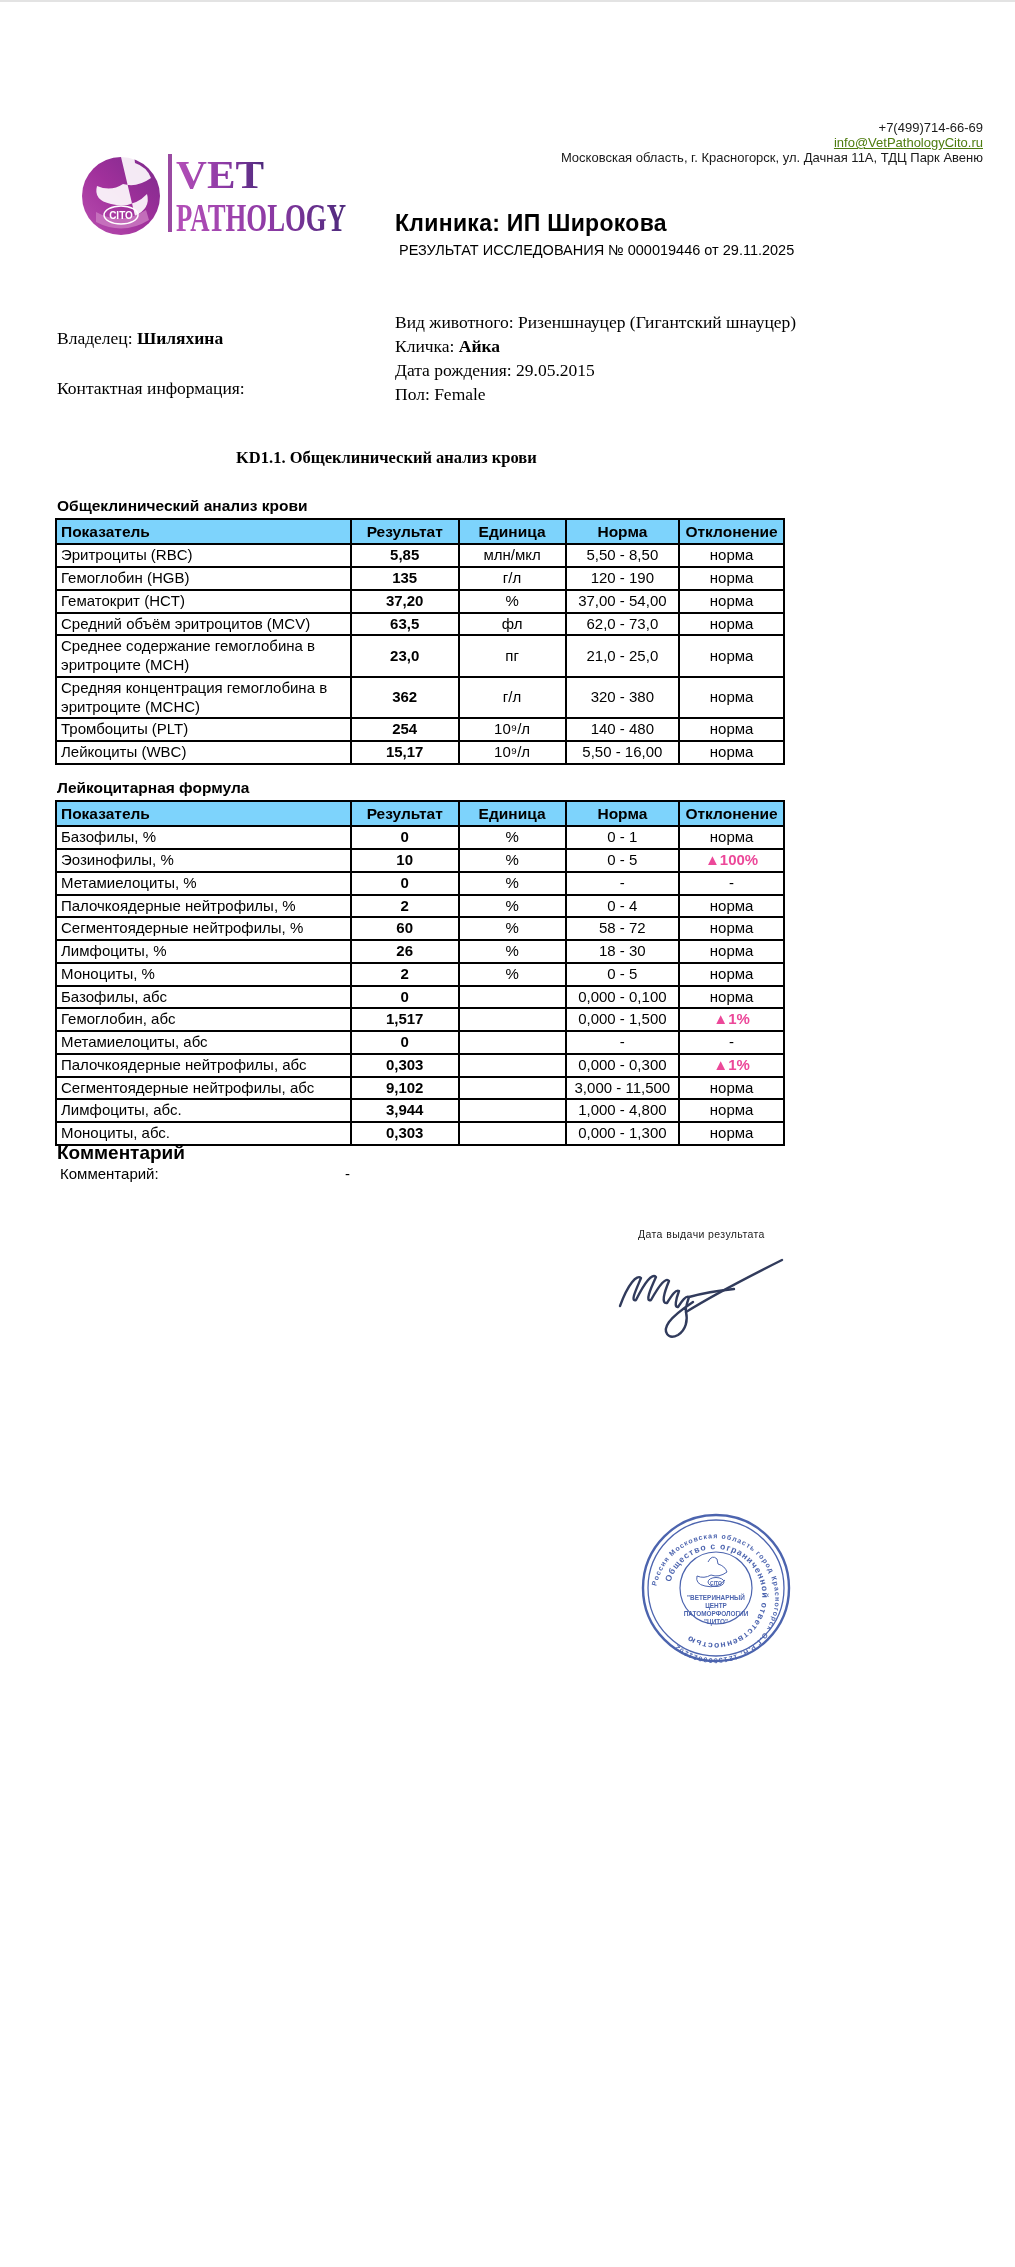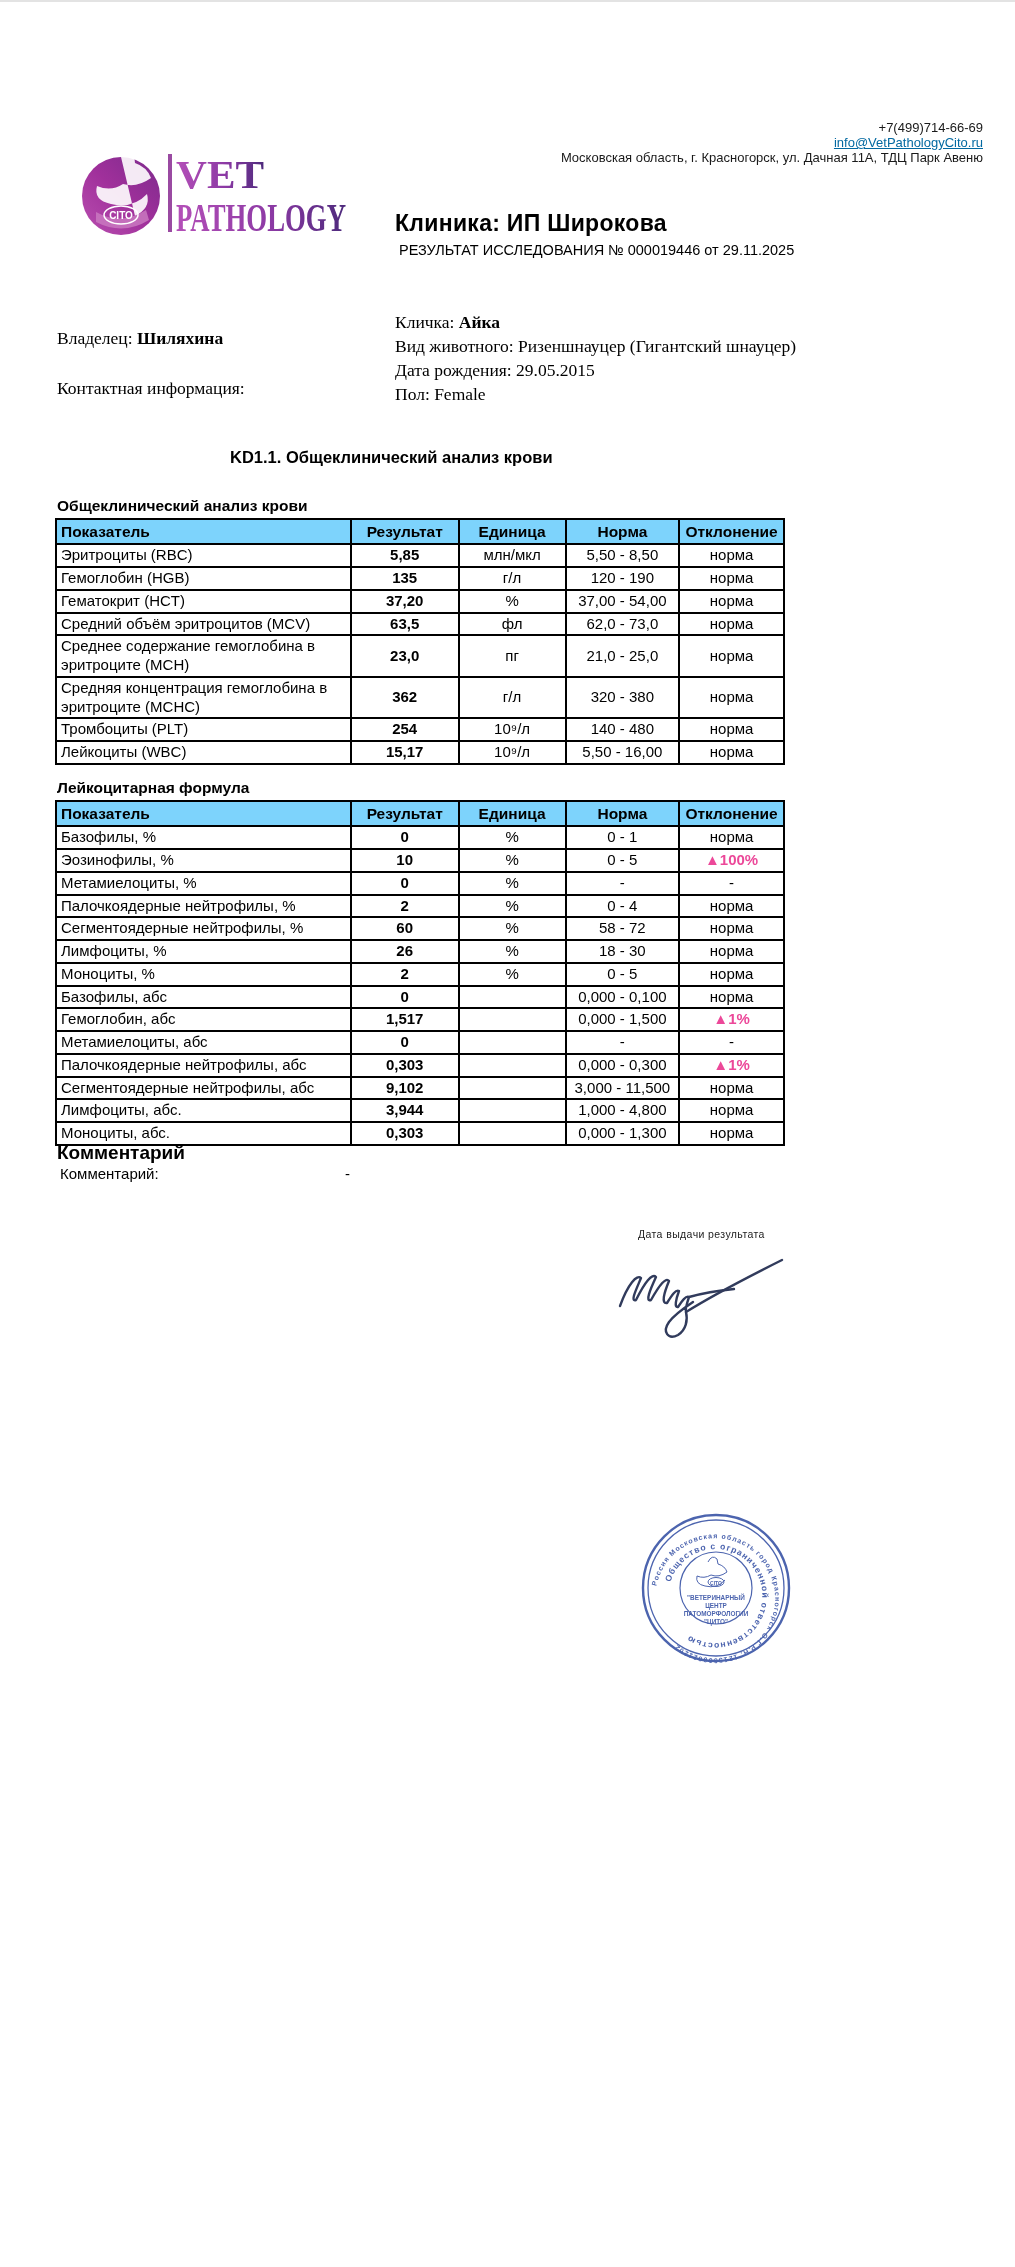--- a/index.html
+++ b/index.html
@@ -4,32 +4,32 @@
 <style>
   * { margin:0; padding:0; box-sizing:border-box; }
   html,body { background:#fff; }
   .page {
     position:relative; width:1015px; height:2267px; background:#fff;
     font-family:"Liberation Sans", sans-serif; color:#000; overflow:hidden;
     border-top:2px solid #e3e3e3;
   }
   
   .contact { position:absolute; top:118px; right:32px; text-align:right; font-size:13px; line-height:15px; color:#1a1a1a; }
-  .contact a { color:#0369a1; text-decoration:underline; }
+  .contact a { color:#4d7c0f; text-decoration:underline; }
   .clinic-title { position:absolute; left:395px; top:192px; font-size:23px; font-weight:bold; letter-spacing:.3px;margin-top:16px; }
   .result-line { position:absolute; left:399px; top:240px; font-size:14.5px; }
   .logo { position:absolute; left:76px; top:130px; }
   
   .patient { position:absolute; left:0; top:0; width:100%; font-family:"Liberation Serif", serif; font-size:17.5px; }
   .p-owner { position:absolute; left:57px; top:326px;text-align:right; }
   .p-contact { position:absolute; left:57px; top:376px; }
   .p-right { position:absolute; left:395px; top:308px; line-height:24px; }
   .b { font-weight:bold; }
   
-  .section-title { position:absolute; left:230px; top:446px; font-size:16.5px; font-weight:bold; }
+  .section-title { position:absolute; left:236px; top:446px; font-size:16.5px; font-weight:bold;font-family:Liberation Serif, serif; }
   .tbl-caption { position:absolute; left:57px; font-size:15.5px; font-weight:bold; }
   .cap1 { top:495px; } .cap2 { top:777px; }
   
   .tbl-wrap { position:absolute; left:55px; width:730px; }
   .tw1 { top:516px; } .tw2 { top:798px; }
   table.lab { width:100%; border-collapse:collapse; font-size:15px; }
   table.lab th, table.lab td { border:2px solid #000; padding:1px 4px; text-align:center; line-height:1.25; }
   table.lab th { background:#7dd3fc; font-weight:bold; font-size:15.5px; padding:2px 4px; }
   table.lab th:first-child, table.lab td:first-child { text-align:left; }
   table.lab td:nth-child(2) { font-weight:bold; }
@@ -83,22 +83,22 @@
     <div>Московская область, г. Красногорск, ул. Дачная 11А, ТДЦ Парк Авеню</div>
   </div>
 
   <div class="clinic-title">Клиника: ИП Широкова</div>
   <div class="result-line">РЕЗУЛЬТАТ ИССЛЕДОВАНИЯ № 000019446 от 29.11.2025</div>
 
   <div class="patient">
     <div class="p-owner"><span>Владелец: </span><span class="b">Шиляхина</span></div>
     <div class="p-contact">Контактная информация:</div>
     <div class="p-right">
+      <div>Вид животного: Ризеншнауцер (Гигантский шнауцер)</div>
       <div><span>Кличка: </span><span class="b">Айка</span></div>
-      <div>Вид животного: Ризеншнауцер (Гигантский шнауцер)</div>
       <div>Дата рождения: 29.05.2015</div>
       <div>Пол:  Female</div>
     </div>
   </div>
 
   <div class="section-title">KD1.1. Общеклинический анализ крови</div>
 
   <div class="tbl-caption cap1">Общеклинический анализ крови</div>
   <div class="tbl-wrap tw1">
     <table class="lab">

